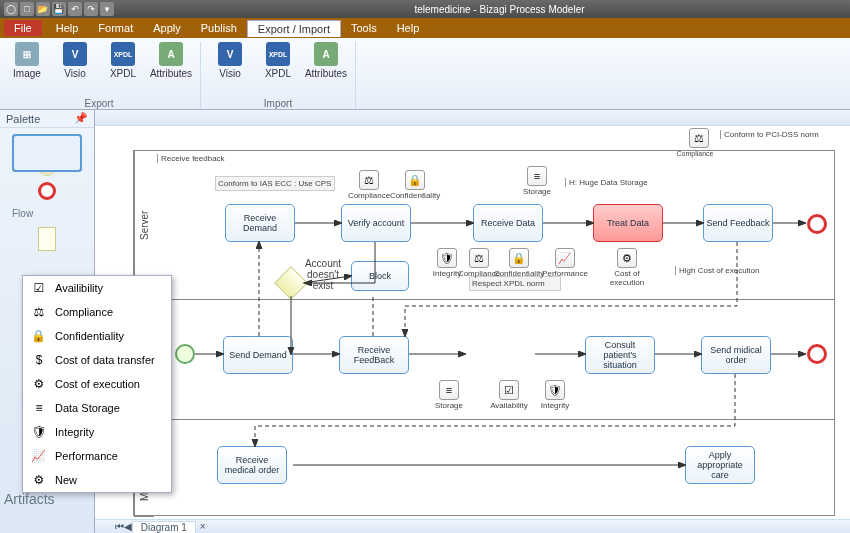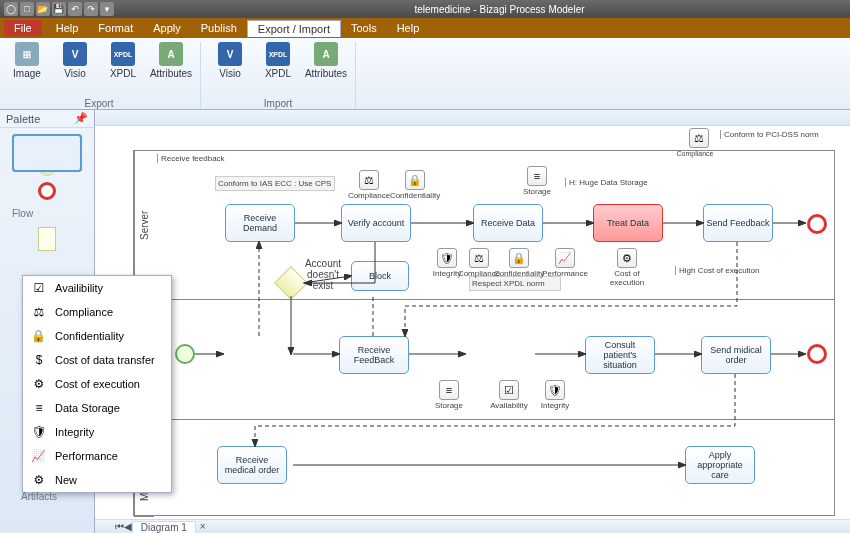--- a/index.html
+++ b/index.html
@@ -37,21 +37,21 @@
 .shape.task { border: 2px solid #5b9bd5; border-radius: 4px; background: #fff; }
 .shape.event-start { width:18px; height:18px; border:2px solid #6a6; border-radius:50%; background:#efd; }
 .shape.event-int { width:18px; height:18px; border:3px double #cc8; border-radius:50%; background:#ffe; }
 .shape.event-end { width:18px; height:18px; border:3px solid #d33; border-radius:50%; background:#fff; }
 .palette-section-lbl { font-size:10px; color:#678; padding:2px 6px; align-self:flex-start; }
 
 
 .context-menu { position: absolute; left: 22px; top: 275px; width: 150px; background: #fff; border: 1px solid #aac; box-shadow: 2px 2px 6px rgba(0,0,0,.3); z-index: 50; }
 .cm-item { display: flex; align-items: center; gap: 8px; padding: 4px 8px; font-size: 11px; cursor: pointer; }
 .cm-item .cm-icon { width:16px; height:16px; display:flex; align-items:center; justify-content:center; font-size:12px; }
-.artifacts-lbl { position:absolute; left:21px; top:491px; font-size:10px; color:#678; z-index:50; }
+.artifacts-lbl { position:absolute; left:4px; top:491px; font-size:14px; color:#678; z-index:50; }
 
 
 .canvas-wrap { flex:1; position:relative; overflow:hidden; background:#fff; }
 .canvas-header-bar { height:16px; background:linear-gradient(#eef4fb,#dce8f5); border-bottom:1px solid #cde; }
 .canvas { position:absolute; left:0; top:16px; right:0; bottom:14px; background:#fff; }
 
 
 .pool { position:absolute; border:1px solid #888; }
 .lane-label { position:absolute; writing-mode:vertical-lr; transform:rotate(180deg); font-size:10px; color:#444; text-align:center; width:20px; left:0; border-right:1px solid #888; display:flex; align-items:center; justify-content:center; }
 
@@ -206,20 +206,21 @@
       <div class="artifact" style="left:374px;top:122px">⚖</div>
       <div class="artifact-lbl" style="left:374px;top:143px">Compliance</div>
       <div class="artifact" style="left:414px;top:122px">🔒</div>
       <div class="artifact-lbl" style="left:414px;top:143px">Confidentiality</div>
       <div class="artifact" style="left:460px;top:122px">📈</div>
       <div class="artifact-lbl" style="left:460px;top:143px">Performance</div>
       <div class="artifact" style="left:522px;top:122px">⚙</div>
       <div class="artifact-lbl" style="left:522px;top:143px">Cost of execution</div>
 
       <div class="start-evt" style="left:80px;top:218px"></div>
+      <div class="task" style="left:128px;top:210px">Send Demand</div>
       <div class="task" style="left:244px;top:210px">Receive FeedBack</div>
       <div class="task" style="left:490px;top:210px">Consult patient's situation</div>
       <div class="task" style="left:606px;top:210px">Send midical order</div>
       <div class="end-evt" style="left:712px;top:218px"></div>
 
       <div class="artifact" style="left:344px;top:254px">≡</div>
       <div class="artifact-lbl" style="left:344px;top:275px">Storage</div>
       <div class="artifact" style="left:404px;top:254px">☑</div>
       <div class="artifact-lbl" style="left:404px;top:275px">Availability</div>
       <div class="artifact" style="left:450px;top:254px">🛡</div>

